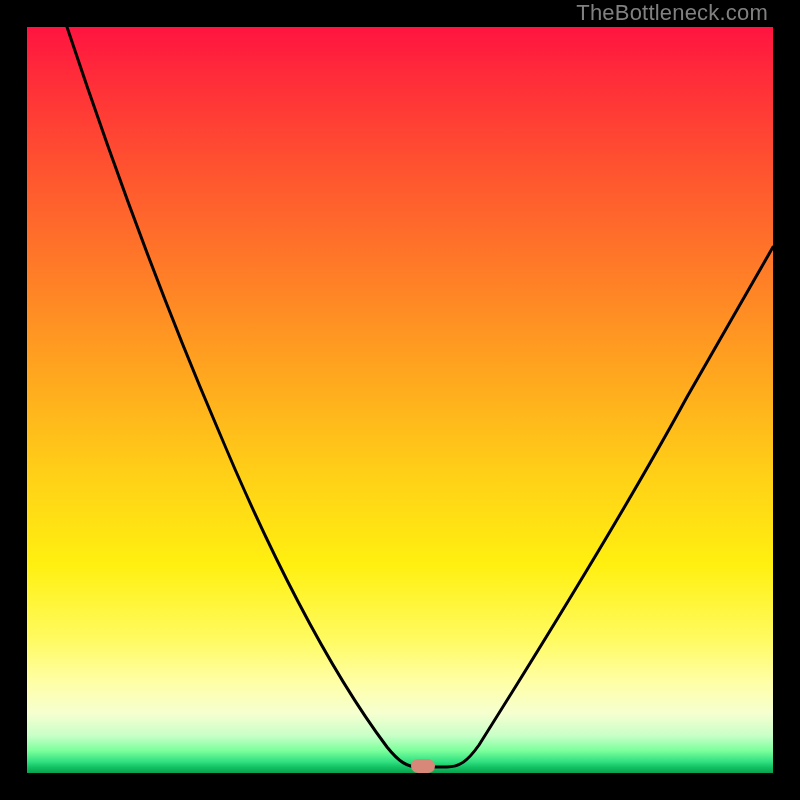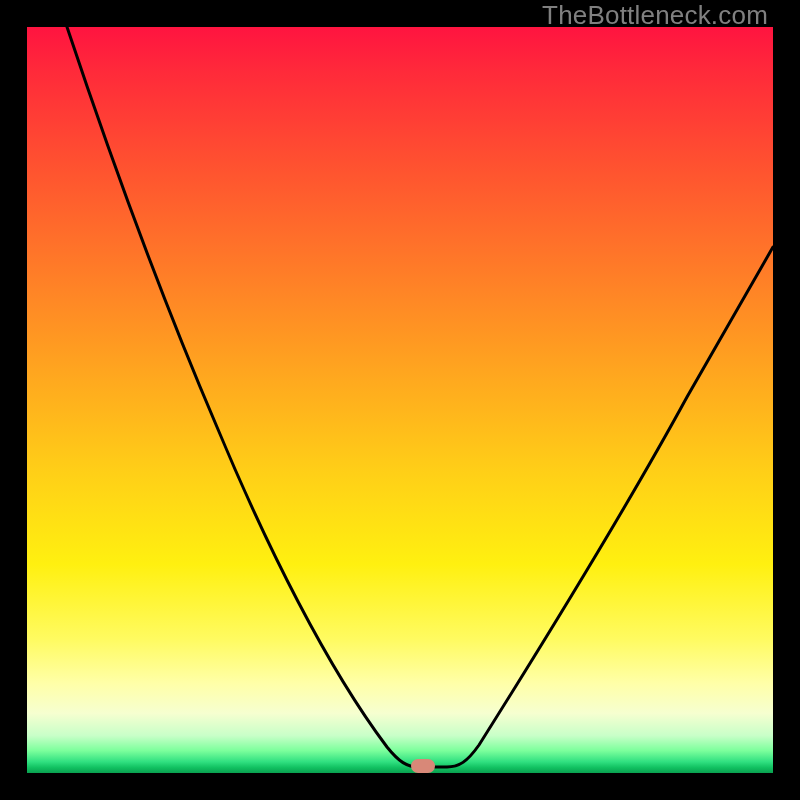--- a/index.html
+++ b/index.html
@@ -41,21 +41,21 @@
       #30e080 98.5%,
       #10c060 99.3%,
       #0aa050 100%
     );
   }
   .watermark {
     position: absolute;
     top: 0;
     right: 32px;
     color: #808080;
-    font-size: 26px;
+    font-size: 22px;
     font-weight: 400;
     letter-spacing: 0.2px;
     text-align: right;
     user-select: none;
   }
   
   .curve {
     position: absolute;
     left: 27px;
     top: 27px;

